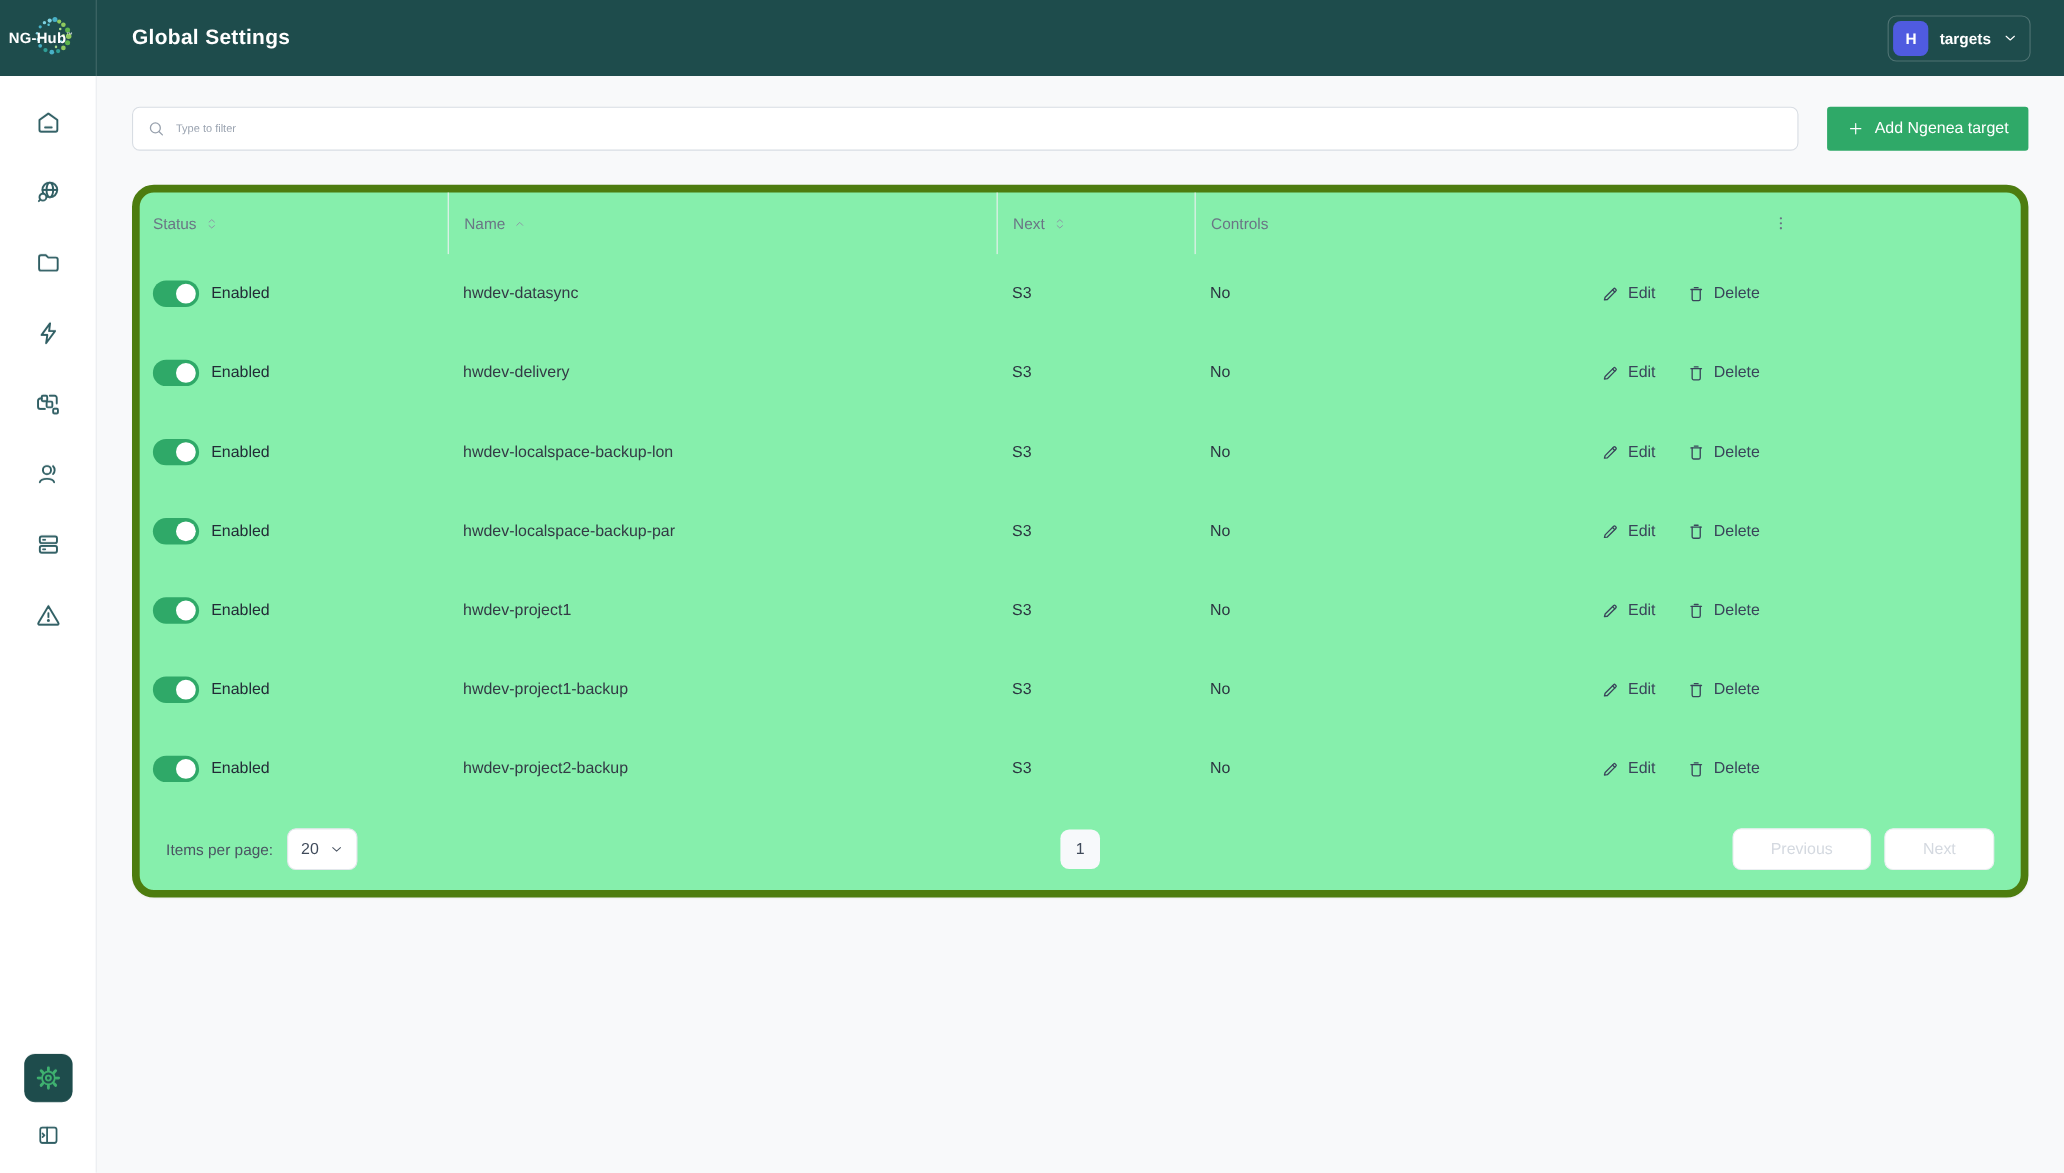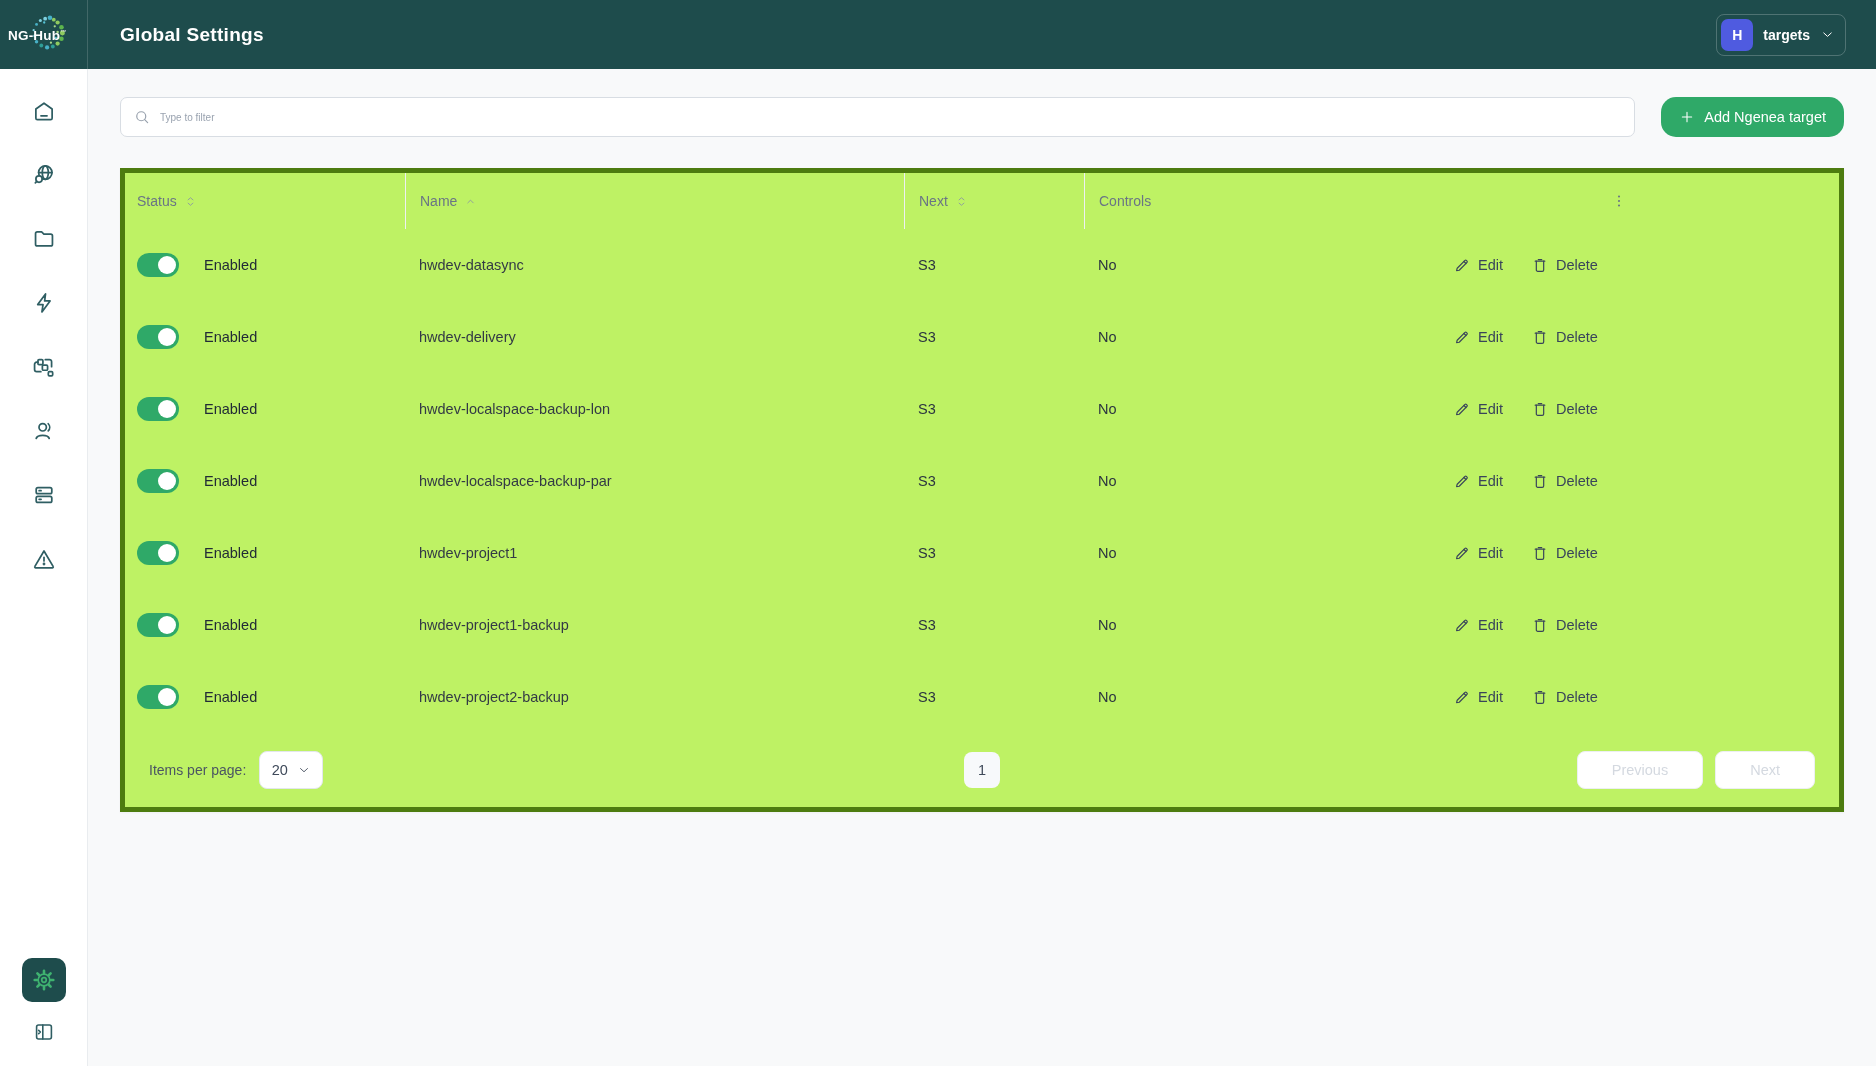--- a/index.html
+++ b/index.html
@@ -81,46 +81,46 @@
     flex:1; height:40px; background:#fff;
     border:1px solid #d8dde3; border-radius:7px;
     display:flex; align-items:center; gap:9px; padding:0 12px;
   }
   .search-box input {
     flex:1; border:none; outline:none; font-size:10px; color:#333;
     font-family:"Liberation Sans", sans-serif; background:transparent;
   }
   .search-box input::placeholder { color:#9aa3b0; }
   .add-btn {
-    height:40px; padding:0 18px; border:none; border-radius:15px;
+    height:40px; padding:0 18px; border:none; border-radius:3px;
     background:var(--green); color:#fff; font-size:14.5px; font-weight:500;
     font-family:"Liberation Sans", sans-serif;
     display:flex; align-items:center; gap:9px; cursor:pointer; white-space:nowrap;
   }
 
   
   .card {
-    background:#bef264; border:5px solid #4d7c0f; border-radius:0;
+    background:#86efac; border:7px solid #4d7c0f; border-radius:20px;
     box-shadow:0 1px 2px rgba(16,24,40,.04);
   }
   .thead, .trow {
     display:grid;
     grid-template-columns:280px 499px 180px 355px 1fr 40px;
     align-items:center;
   }
   .thead { height:56px; color:#6a7585; font-size:14px; }
   .th { height:100%; display:flex; align-items:center; gap:7px; padding:0 14px; }
   .th.first { padding-left:12px; }
   .th.bordered { border-left:1px solid #eef0f3; }
   .th svg { stroke:#8b95a5; }
   .kebab-cell { height:100%; display:flex; align-items:center; justify-content:center; cursor:pointer; }
 
   .trow { height:72px; font-size:14.5px; color:#2b3440; }
   .cell { padding:0 14px; }
-  .status-cell { display:flex; align-items:center; gap:25px; padding:0 12px; }
+  .status-cell { display:flex; align-items:center; gap:11px; padding:0 12px; }
   .toggle {
     width:42px; height:24px; border-radius:12px; background:var(--green);
     position:relative; cursor:pointer; flex:0 0 42px; border:none;
   }
   .toggle .knob {
     position:absolute; right:3px; top:3px; width:18px; height:18px;
     border-radius:50%; background:#fff;
   }
   .status-label { color:#222b36; }
   .name-cell { color:#333a45; }

